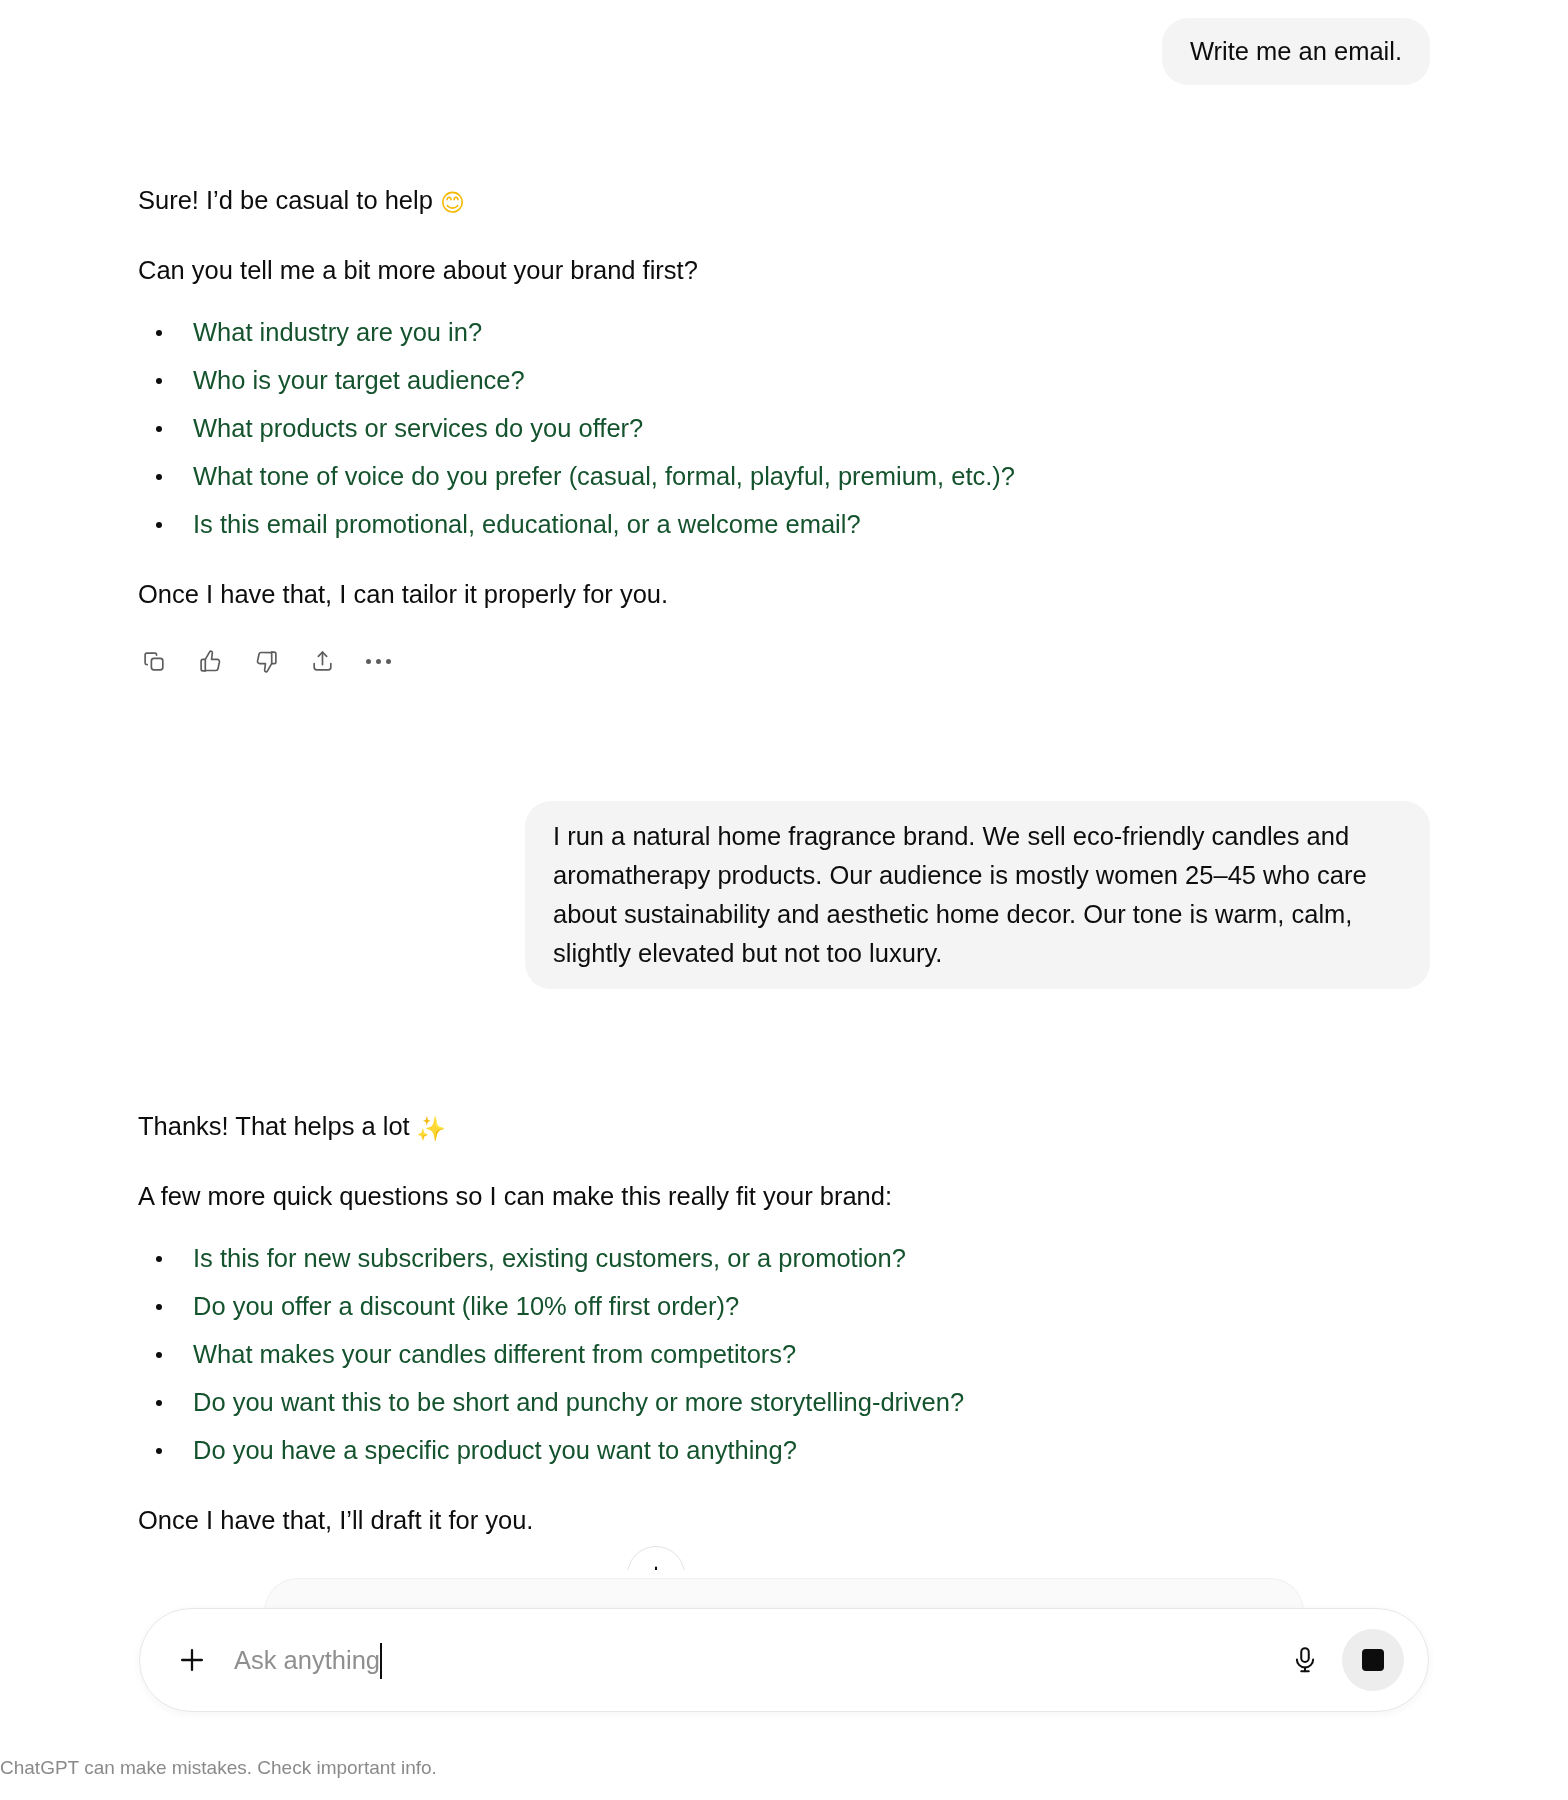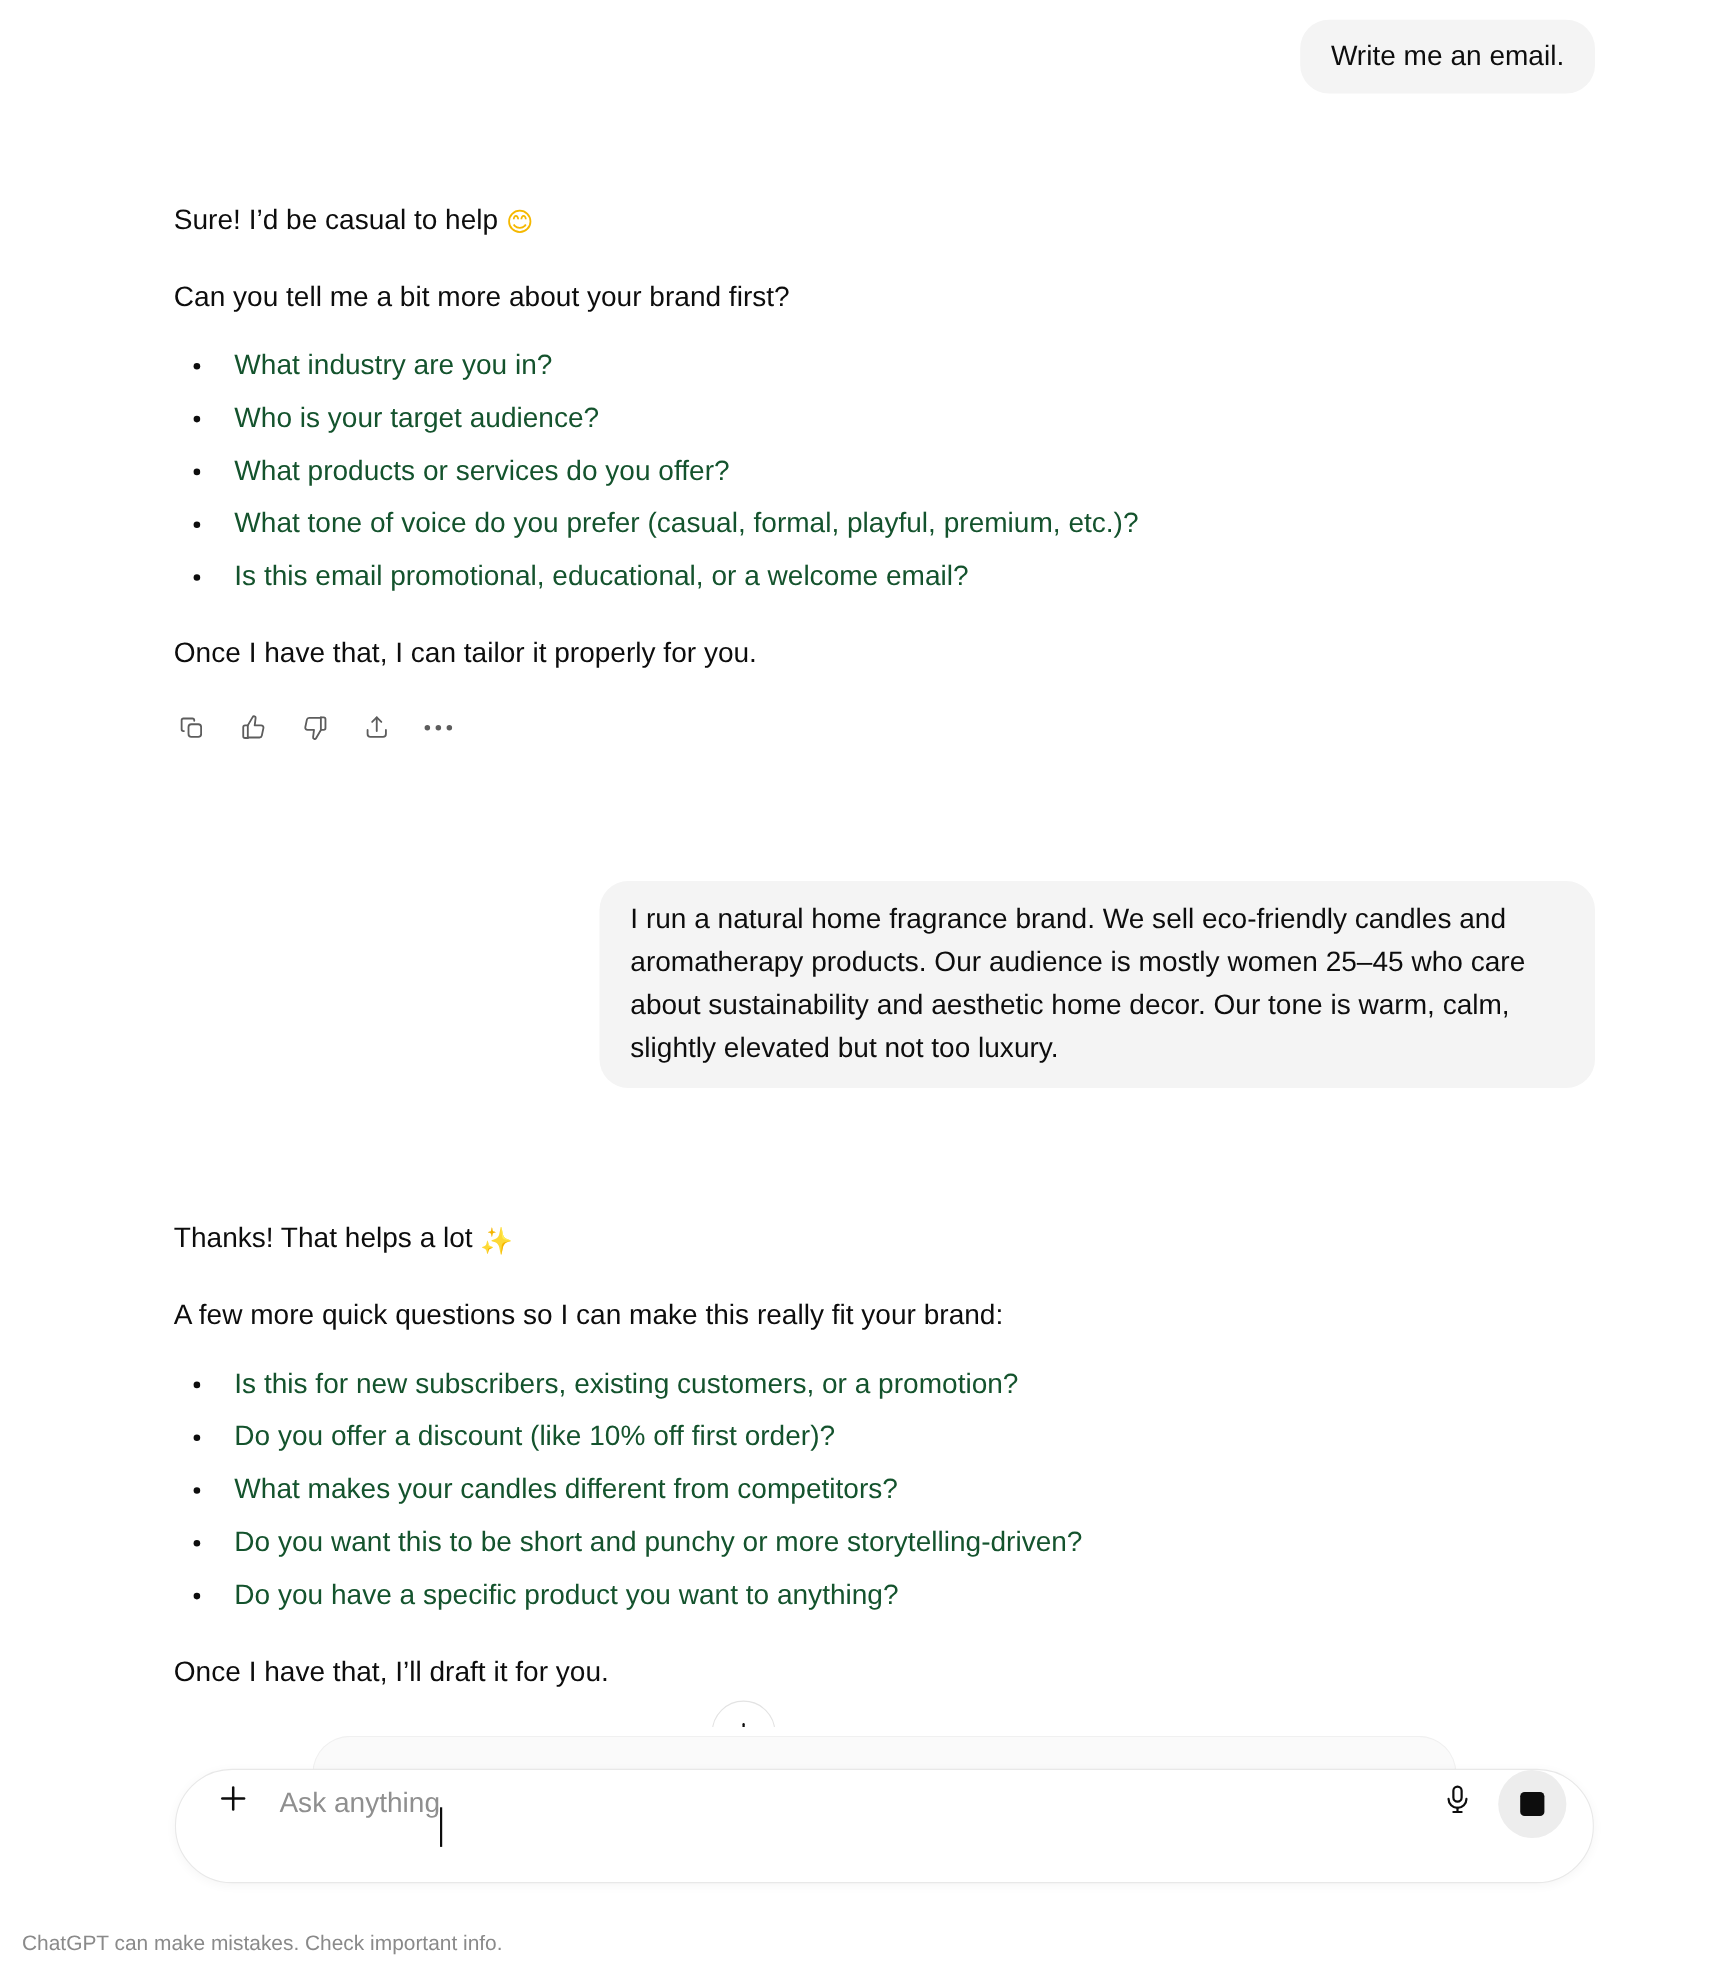--- a/index.html
+++ b/index.html
@@ -11,21 +11,20 @@
     font-family: "Liberation Sans", "DejaVu Sans", sans-serif;
     -webkit-font-smoothing: antialiased;
     overflow: hidden;
   }
 
   .app {
     position: relative;
     width: 1312px;
     height: 1800px;
     background: #ffffff;
-    margin-left: 20px;
   }
 
   
   .thread {
     position: absolute;
     top: 0;
     left: 0;
     width: 1568px;
     height: 1640px;
     padding: 18px 0 0 0;
@@ -198,21 +197,21 @@
     left: 50%;
     transform: translateX(-50%);
     top: 38px;
     width: 1290px;
     height: 104px;
     background: #ffffff;
     border: 1px solid #e8e8e8;
     border-radius: 52px;
     box-shadow: 0 2px 10px rgba(0,0,0,0.045);
     display: flex;
-    align-items: flex-start;
+    align-items: center;
     padding: 0 24px 0 26px;
   }
 
   .plus-btn {
     width: 52px;
     height: 52px;
     display: flex;
     align-items: center;
     justify-content: center;
     border-radius: 50%;

